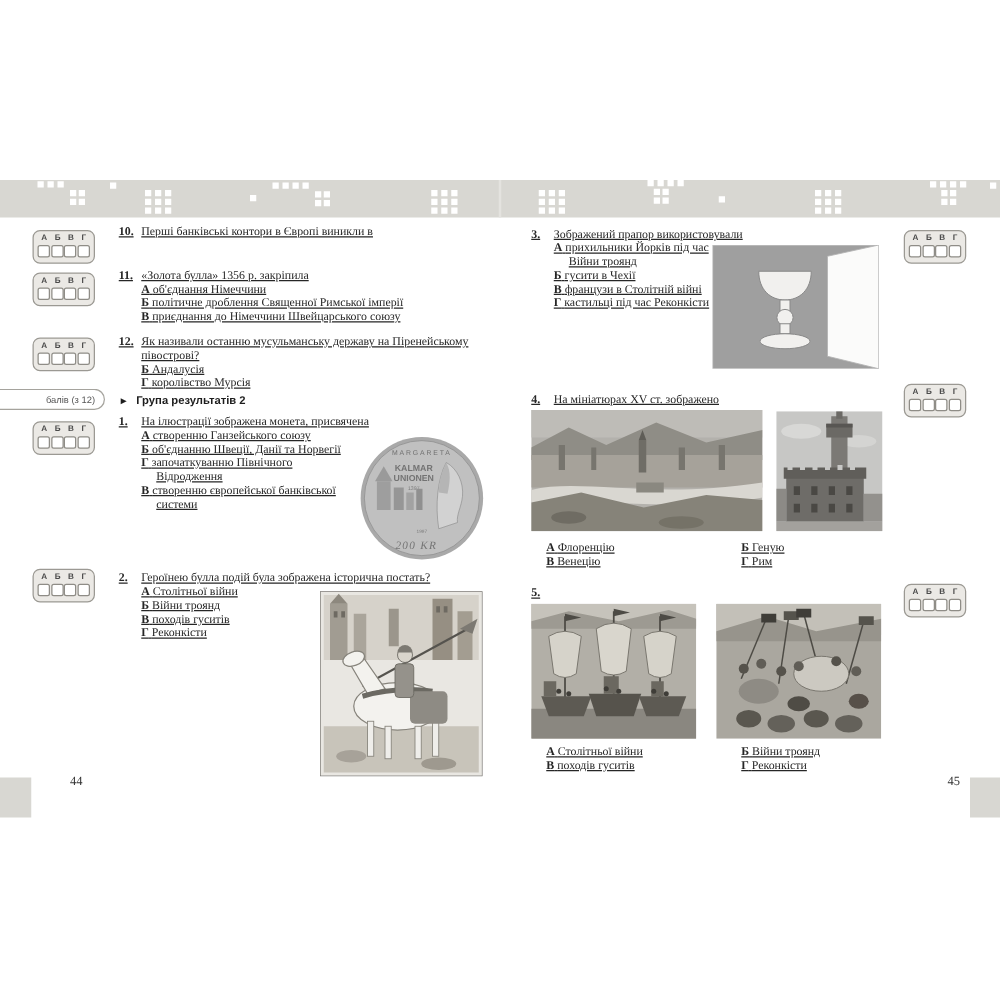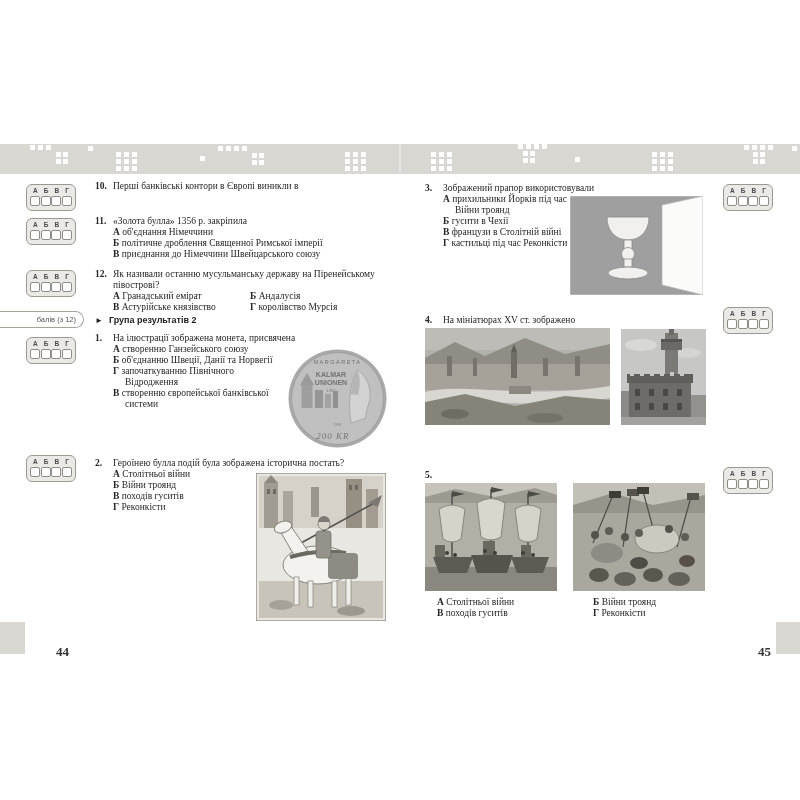--- a/index.html
+++ b/index.html
@@ -11,39 +11,39 @@
   .band-split { position:absolute; left:399px; top:0; width:2px; height:30px; background:#e4e3df; }
   .dot,.sq2,.sq3,.sqrow { position:absolute; width:5px; height:5px; background:#fff; }
   .sq2  { box-shadow:7px 0 #fff, 0 7px #fff, 7px 7px #fff; }
   .sq3  { box-shadow:8px 0 #fff, 16px 0 #fff, 0 7px #fff, 8px 7px #fff, 16px 7px #fff,
                      0 14px #fff, 8px 14px #fff, 16px 14px #fff; }
   .sqrow{ box-shadow:8px 0 #fff, 16px 0 #fff, 24px 0 #fff; }
 
   
   .corner { position:absolute; top:622px; width:25px; height:32px; background:#d8d7d2; }
   .corner.left { left:0; } .corner.right { left:776px; width:24px; }
-  .page-num { position:absolute; top:620px; font-size:13px; font-weight:bold; color:#333;margin-top:24px; }
+  .page-num { position:absolute; top:620px; font-size:10px; font-weight:normal; color:#333; }
 
   
   .acard { position:absolute; width:50px; height:27px; background:#ebe9e5; border:1px solid #9b9993;
            border-radius:6px; padding:2px 3px 3px; box-sizing:border-box; }
   .ac-letters { display:flex; justify-content:space-around; font-family:"Liberation Sans",sans-serif;
                 font-size:6.5px; font-weight:bold; color:#4a4a4a; line-height:8px; }
   .ac-cells { display:flex; justify-content:space-between; margin-top:1px; }
   .ac-cell { width:8px; height:8px; background:#fff; border:1px solid #8f8d87; border-radius:2px; }
 
   
   .pill { position:absolute; left:0; top:311px; width:84px; height:17px; background:#fff;
           border:1px solid #a5a39d; border-left:none; border-radius:0 9px 9px 0;
           font-family:"Liberation Sans",sans-serif; font-size:7.5px; color:#555;
           display:flex; align-items:center; justify-content:flex-end;
           padding-right:7px; box-sizing:border-box; }
 
   
-  .q { position:absolute; font-size:9.5px; line-height:11px; }
+  .q { position:absolute; font-size:9.5px; line-height:11px;text-decoration:underline; }
   .qrow { display:flex; }
   .qnum { font-weight:bold; width:18px; flex-shrink:0; }
   .opts { padding-left:18px; }
   .opt { padding-left:12px; text-indent:-12px; }
   .ol { font-weight:bold; }
   .optcols { display:flex; padding-left:18px; }
   .c1 { width:137px; flex-shrink:0; }
   .c1w { width:156px; flex-shrink:0; }
 
   .ghead { position:absolute; left:95px; top:315px; font-family:"Liberation Sans",sans-serif;
@@ -215,24 +215,20 @@
       <div class="opt"><span class="ol">В</span> <span>приєднання до Німеччини Швейцарського союзу</span></div>
     </div>
   </div>
 
   <div class="q" style="left:95px;top:269px;width:302px">
     <div class="qrow">
       <span class="qnum">12.</span>
       <span class="qstem">Як називали останню мусульманську державу на Піренейському півострові?</span>
     </div>
     <div class="optcols">
-      <div class="c1">
-        <div class="opt"><span class="ol">А</span> <span>Гранадський емірат</span></div>
-        <div class="opt"><span class="ol">В</span> <span>Астурійське князівство</span></div>
-      </div>
       <div>
         <div class="opt"><span class="ol">Б</span> <span>Андалусія</span></div>
         <div class="opt"><span class="ol">Г</span> <span>королівство Мурсія</span></div>
       </div>
     </div>
   </div>
 
   <div class="ghead">
     <span class="tri">►</span>
     <span>Група результатів 2</span>
@@ -394,20 +390,32 @@
       <rect x="14" y="74" width="5" height="7" fill="#4a4844"></rect>
         <rect x="28" y="74" width="5" height="7" fill="#4a4844"></rect>
       <rect x="42" y="74" width="5" height="7" fill="#4a4844"></rect>
         <rect x="56" y="74" width="5" height="7" fill="#4a4844"></rect>
       <rect x="0" y="88" width="85" height="8" fill="#a3a19d"></rect>
       <rect x="0" y="62" width="8" height="26" fill="#8c8a86"></rect>
       <rect x="70" y="66" width="15" height="22" fill="#93918d"></rect>
     </svg>
   </div>
 
+  <div class="q" style="left:425px;top:434px;width:285px">
+    <div class="optcols" style="padding-left:12px">
+      <div class="c1w">
+        <div class="opt"><span class="ol">А</span> <span>Флоренцію</span></div>
+        <div class="opt"><span class="ol">В</span> <span>Венецію</span></div>
+      </div>
+      <div>
+        <div class="opt"><span class="ol">Б</span> <span>Геную</span></div>
+        <div class="opt"><span class="ol">Г</span> <span>Рим</span></div>
+      </div>
+    </div>
+  </div>
 
   <div class="q" style="left:425px;top:470px;width:295px">
     <div class="qrow">
       <span class="qnum">5.</span>
     </div>
   </div>
 
   <div class="img" style="left:425px;top:483px;width:132px;height:108px">
     <svg viewBox="0 0 132 108">
       <rect x="0" y="0" width="132" height="108" fill="#b2afa7"></rect>

